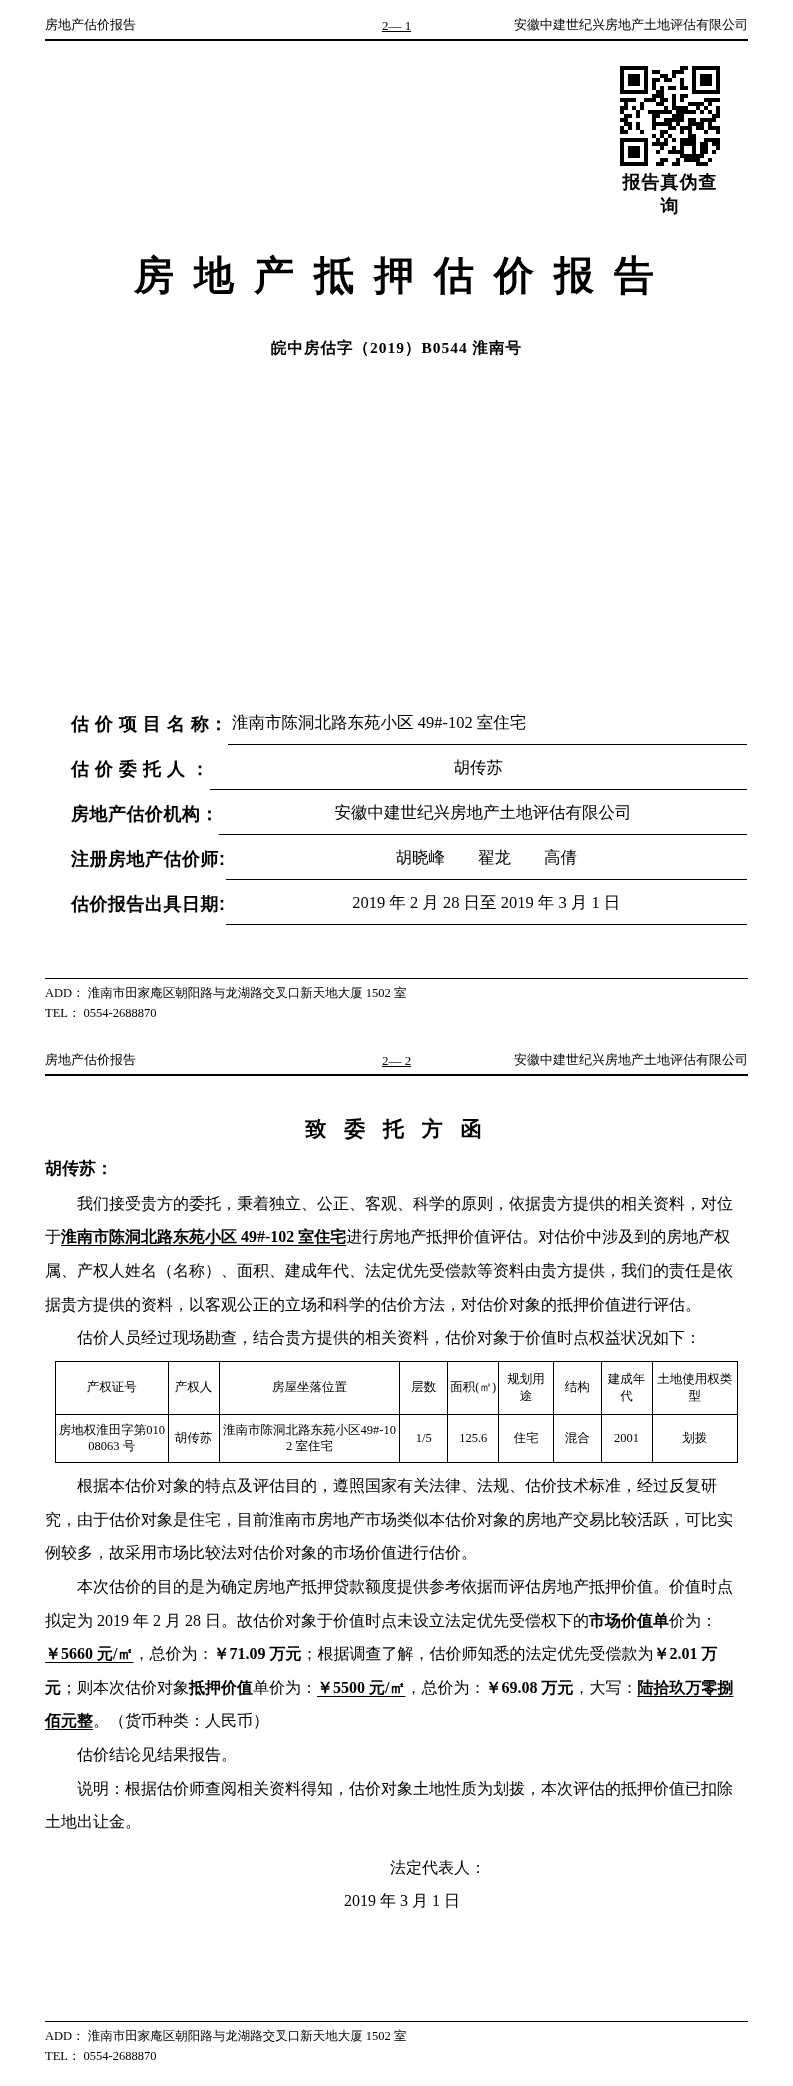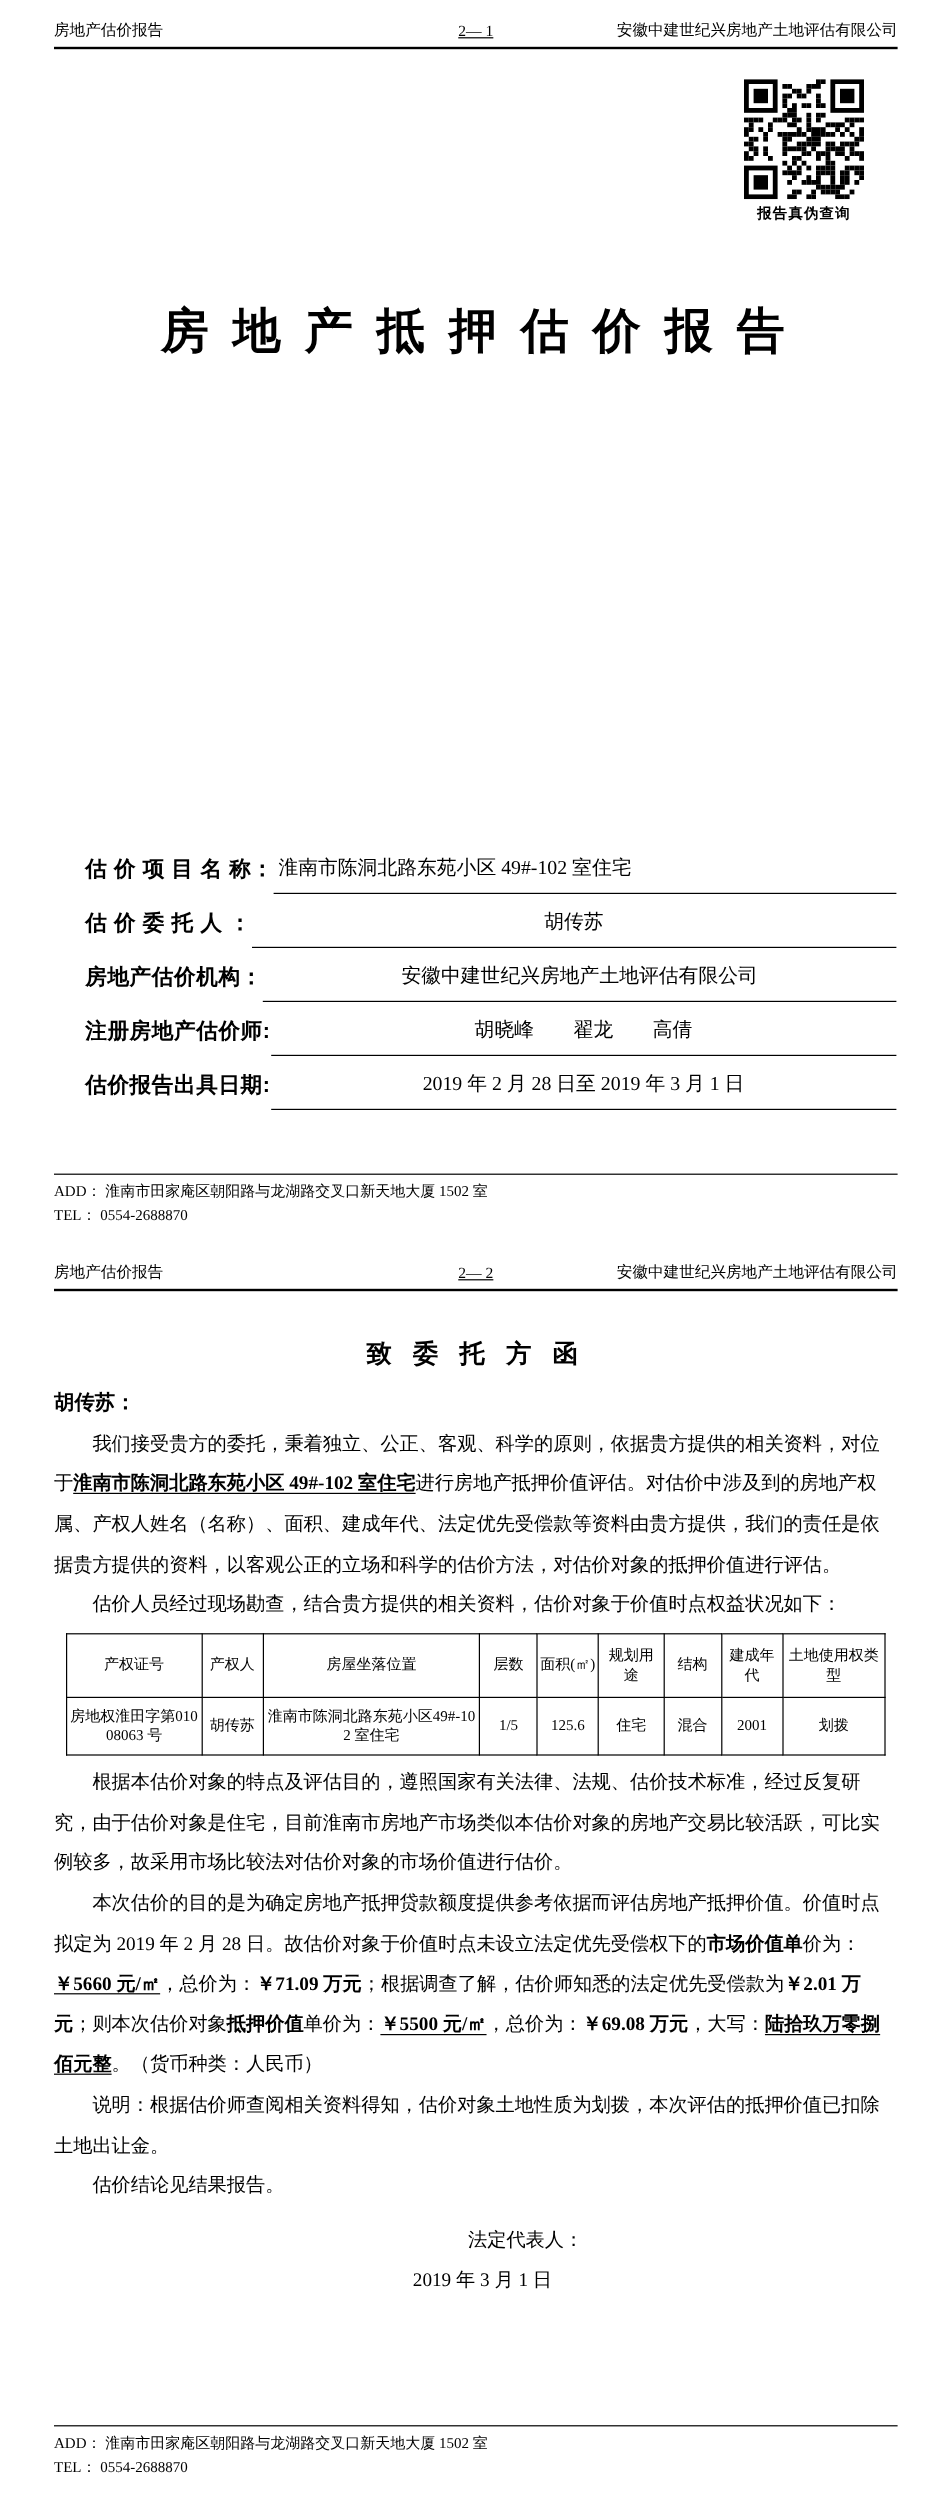--- a/index.html
+++ b/index.html
@@ -12,21 +12,21 @@
                align-items:flex-end;font-size:13px;border-bottom:2px solid #000;padding-bottom:5px;}
   #page1 .page-header{top:16px;} #page2 .page-header{top:8px;}
   .page-header .ctr{position:absolute;left:0;right:0;text-align:center;text-decoration:underline;}
   .page-header span{position:relative;z-index:1;background:transparent;}
 
   .page-footer{position:absolute;left:45px;right:45px;bottom:20px;border-top:1.6px solid #000;
                padding-top:4px;font-size:12.5px;line-height:1.6;font-family:"Liberation Serif","DejaVu Serif",serif;}
 
   .qr-wrap{position:absolute;top:66px;left:616px;width:108px;text-align:center;}
   .qr-wrap svg{display:block;margin:0 auto;}
-  .qr-caption{margin-top:4px;font-size:12px;font-weight:bold;
+  .qr-caption{margin-top:4px;font-size:18px;font-weight:bold;
               font-family:Liberation Sans, sans-serif;letter-spacing:1px;}
 
   .main-title{position:absolute;top:248px;left:0;width:100%;text-align:center;
               font-size:40px;font-weight:600;letter-spacing:5px;}
   .doc-no{position:absolute;top:338px;left:0;width:100%;text-align:center;
           font-size:15.5px;font-weight:bold;letter-spacing:1px;}
 
   .form{position:absolute;top:712px;left:56px;right:46px;}
   .form-row{display:flex;height:33px;margin-bottom:12px;margin-left:15px;}
   .form-label{font-family:"Liberation Sans","DejaVu Sans",sans-serif;font-weight:bold;
@@ -291,20 +291,21 @@
             <rect x="80" y="8" width="12" height="12"></rect>
             <rect x="0" y="72" width="28" height="28"></rect>
             <rect fill="#fff" x="4" y="76" width="20" height="20"></rect>
             <rect x="8" y="80" width="12" height="12"></rect>
           </g>
         </svg>
       <div class="qr-caption">报告真伪查询</div>
     </div>
 
     <div class="main-title">房 地 产 抵 押 估 价 报 告</div>
+    <div class="doc-no">皖中房估字（2019）B0544 淮南号</div>
 
     <div class="form">
       <div class="form-row">
         <span class="form-label">估 价 项 目 名 称：</span>
         <span class="form-value left">淮南市陈洞北路东苑小区 49#-102 室住宅</span>
       </div>
       <div class="form-row">
         <span class="form-label">估 价 委 托 人 ：</span>
         <span class="form-value">胡传苏</span>
       </div>
@@ -377,22 +378,22 @@
             <td>住宅</td>
             <td>混合</td>
             <td>2001</td>
             <td>划拨</td>
           </tr>
         </tbody>
       </table>
 
       <p class="indent"><span>根据本估价对象的特点及评估目的，遵照国家有关法律、法规、估价技术标准，经过反复研究，由于估价对象是住宅，目前淮南市房地产市场类似本估价对象的房地产交易比较活跃，可比实例较多，故采用市场比较法对估价对象的市场价值进行估价。</span></p>
       <p class="indent"><span>本次估价的目的是为确定房地产抵押贷款额度提供参考依据而评估房地产抵押价值。价值时点拟定为 2019 年 2 月 28 日。故估价对象于价值时点未设立法定优先受偿权下的</span><span class="b">市场价值单</span><span>价为：</span><span class="b u">￥5660 元/㎡</span><span>，总价为：</span><span class="b">￥71.09 万元</span><span>；根据调查了解，估价师知悉的法定优先受偿款为</span><span class="b">￥2.01 万元</span><span>；则本次估价对象</span><span class="b">抵押价值</span><span>单价为：</span><span class="b u">￥5500 元/㎡</span><span>，总价为：</span><span class="b">￥69.08 万元</span><span>，大写：</span><span class="b u">陆拾玖万零捌佰元整</span><span>。（货币种类：人民币）</span></p>
+      <p class="indent"><span>估价结论见结果报告。</span></p>
       <p class="indent"><span>说明：根据估价师查阅相关资料得知，估价对象土地性质为划拨，本次评估的抵押价值已扣除土地出让金。</span></p>
-      <p class="indent"><span>估价结论见结果报告。</span></p>
 
       <div class="sig">
         <div class="sig-rep">法定代表人：</div>
         <div class="sig-date">2019 年 3 月 1 日</div>
       </div>
     </div>
 
     <div class="page-footer">
       <div>ADD： 淮南市田家庵区朝阳路与龙湖路交叉口新天地大厦 1502 室</div>
       <div>TEL：  0554-2688870</div>

